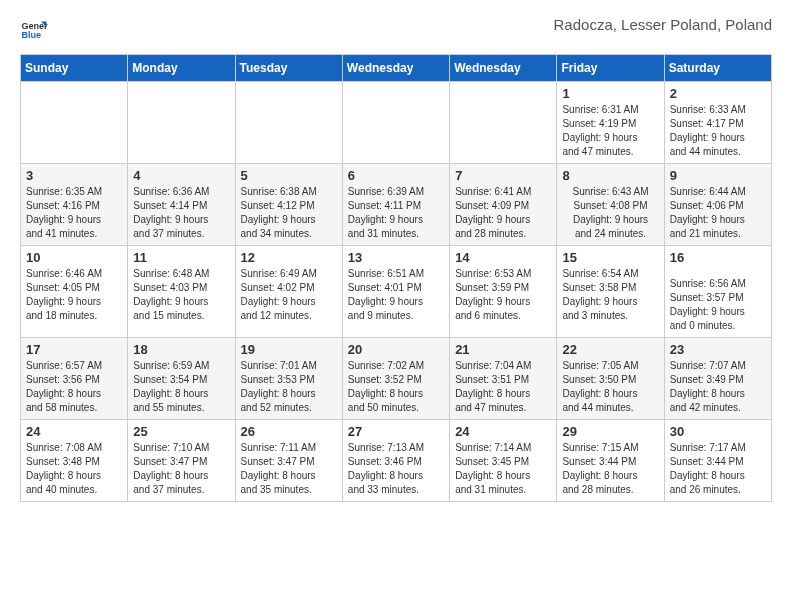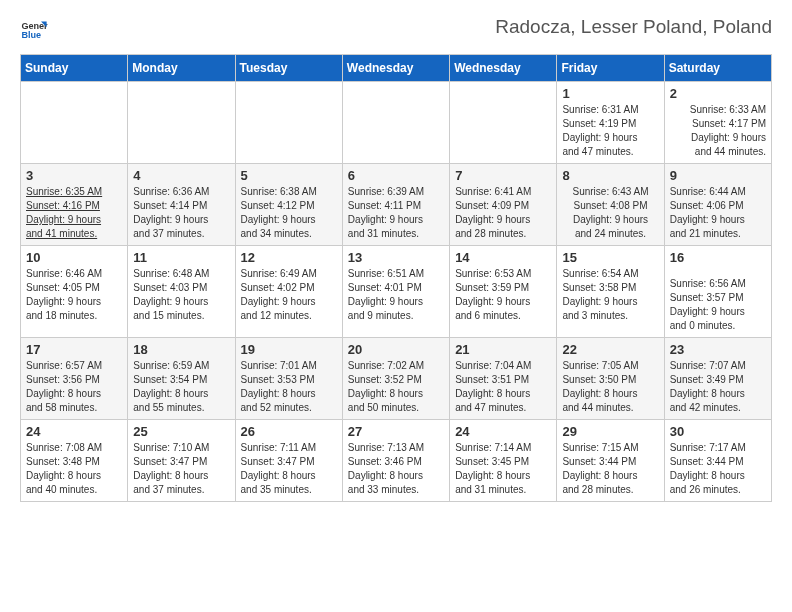--- a/index.html
+++ b/index.html
@@ -31,21 +31,21 @@
     }
     .title-area {
       text-align: right;
     }
     .month-title {
       font-size: 32px;
       font-weight: normal;
       color: #333;
     }
     .location-title {
-      font-size: 19px;
+      font-size: 15px;
       color: #555;
     }
     .calendar-table {
       width: 100%;
       border-collapse: collapse;
       table-layout: fixed;
     }
     .calendar-table th {
       background-color: #1565c0;
       color: #fff;
@@ -120,30 +120,30 @@
           <td class="empty-cell"></td>
           <td>
             <span class="day-number">1</span>
             <div class="day-info" style="white-space: pre-line;">Sunrise: 6:31 AM
 Sunset: 4:19 PM
 Daylight: 9 hours
 and 47 minutes.</div>
           </td>
           <td>
             <span class="day-number">2</span>
-            <div class="day-info" style="white-space: pre-line; text-align: right;">Sunrise: 6:33 AM
+            <div class="day-info" style="white-space: pre-line;">Sunrise: 6:33 AM
 Sunset: 4:17 PM
 Daylight: 9 hours
 and 44 minutes.</div>
           </td>
         </tr>
         <tr>
           <td>
             <span class="day-number">3</span>
-            <div class="day-info" style="white-space: pre-line; text-decoration: underline;">Sunrise: 6:35 AM
+            <div class="day-info" style="white-space: pre-line;">Sunrise: 6:35 AM
 Sunset: 4:16 PM
 Daylight: 9 hours
 and 41 minutes.</div>
           </td>
           <td>
             <span class="day-number">4</span>
             <div class="day-info" style="white-space: pre-line;">Sunrise: 6:36 AM
 Sunset: 4:14 PM
 Daylight: 9 hours
 and 37 minutes.</div>

